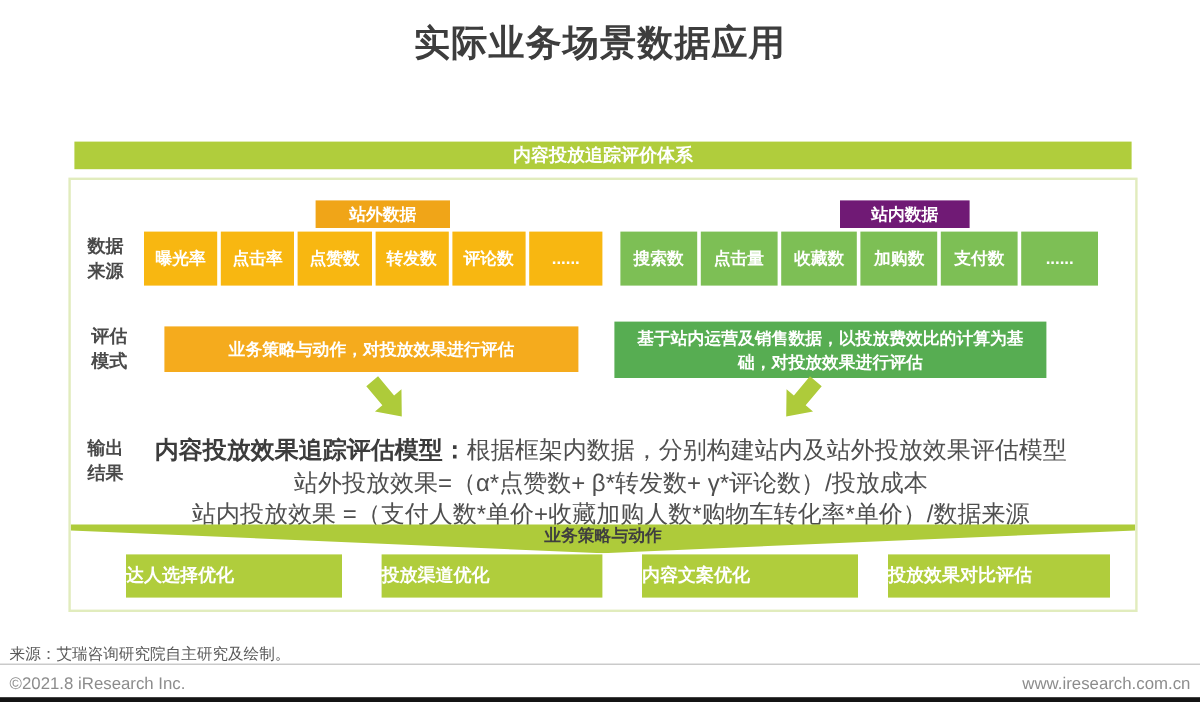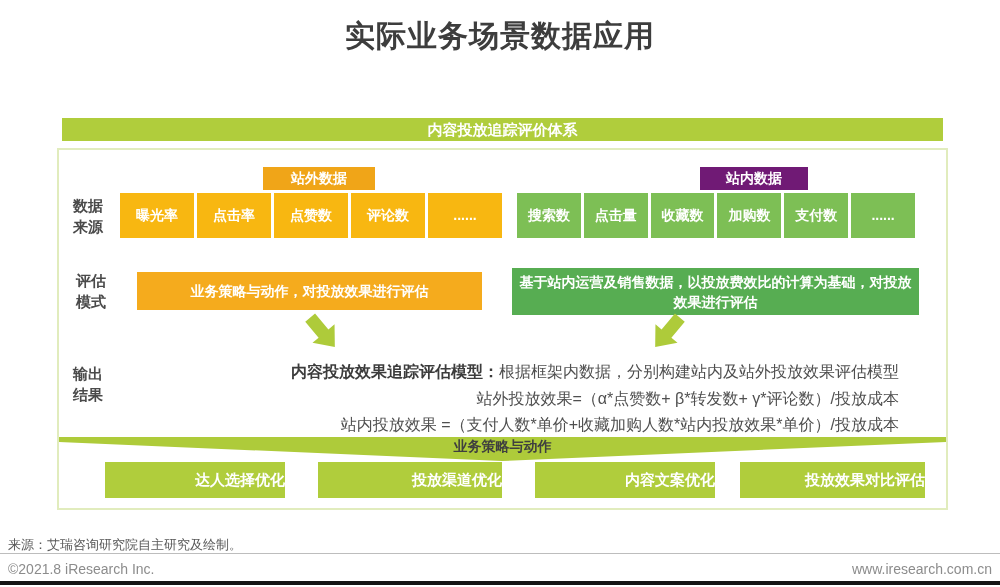--- a/index.html
+++ b/index.html
@@ -42,41 +42,41 @@
     flex:1;height:45px;line-height:45px;text-align:center;color:#ffffff;
     font-size:14px;font-weight:bold;white-space:nowrap;
   }
   .metrics-offsite .metric-box{background:#f8b711;}
   .metrics-onsite .metric-box{background:#7dbf55;}
   .eval-box{
     position:absolute;color:#ffffff;font-size:14px;font-weight:bold;
     text-align:center;
   }
   .eval-offsite{left:78px;top:122px;width:345px;height:38px;line-height:38px;background:#f5ab1d;}
-  .eval-onsite{left:453px;top:118px;width:407px;height:47px;background:#57ad52;
+  .eval-onsite{left:453px;top:118px;width:360px;height:47px;background:#57ad52;
     display:flex;align-items:center;justify-content:center;line-height:20px;padding:0 6px;box-sizing:border-box;}
   .arrow{position:absolute;width:60px;height:48px;}
   .arrow-left{left:234px;top:163px;}
   .arrow-right{left:578px;top:163px;}
   .out-line{
-    position:absolute;left:60px;width:780px;text-align:right;
-    font-size:16px;color:#4f4f4f;white-space:nowrap;
+    position:absolute;left:60px;width:780px;text-align:center;
+    font-size:20px;color:#4f4f4f;white-space:nowrap;
   }
   .out-line b{color:#3c3c3c;}
   .out-1{top:212px;}
   .out-2{top:239px;}
   .out-3{top:265px;}
   .banner-svg{position:absolute;left:0;top:285px;width:887px;height:26px;display:block;}
   .banner-text{
     position:absolute;left:0;top:288px;width:887px;text-align:center;
     font-size:14px;font-weight:bold;color:#3f3f3f;
   }
   .action-btn{
     position:absolute;top:312px;height:36px;line-height:36px;background:#b0cd3c;
-    color:#ffffff;font-size:15px;font-weight:bold;text-align:right;
+    color:#ffffff;font-size:15px;font-weight:bold;text-align:left;
   }
   .btn-1{left:46px;width:180px;}
   .btn-2{left:259px;width:184px;}
   .btn-3{left:476px;width:180px;}
   .btn-4{left:681px;width:185px;}
   
   .source-note{position:absolute;left:8px;top:536px;font-size:13px;color:#595959;}
   .sep-line{position:absolute;left:0;top:553px;width:1000px;border-top:1px solid #bdbdbd;}
   .copyright{position:absolute;left:8px;top:561px;font-size:14px;color:#8c8c8c;}
   .website{position:absolute;right:8px;top:561px;font-size:14px;color:#8c8c8c;}
@@ -95,20 +95,21 @@
     <div class="row-label lbl-eval">评估模式</div>
     <div class="row-label lbl-output">输出结果</div>
 
     <div class="group-tag tag-offsite">站外数据</div>
     <div class="group-tag tag-onsite">站内数据</div>
 
     <div class="metric-row metrics-offsite">
       <div class="metric-box">曝光率</div>
       <div class="metric-box">点击率</div>
       <div class="metric-box">点赞数</div>
+      <div class="metric-box">转发数</div>
       <div class="metric-box">评论数</div>
       <div class="metric-box">......</div>
     </div>
 
     <div class="metric-row metrics-onsite">
       <div class="metric-box">搜索数</div>
       <div class="metric-box">点击量</div>
       <div class="metric-box">收藏数</div>
       <div class="metric-box">加购数</div>
       <div class="metric-box">支付数</div>
@@ -126,21 +127,21 @@
     <svg class="arrow arrow-right" viewBox="0 0 60 60">
       <g transform="rotate(40 30 25)">
         <polygon points="22,0 38,0 38,26 48,26 30,48 12,26 22,26" fill="#aecb3a"></polygon>
       </g>
     </svg>
 
     <div class="out-line out-1">
       <b>内容投放效果追踪评估模型：</b><span>根据框架内数据，分别构建站内及站外投放效果评估模型</span>
     </div>
     <div class="out-line out-2">站外投放效果=（α*点赞数+ β*转发数+ γ*评论数）/投放成本</div>
-    <div class="out-line out-3">站内投放效果 =（支付人数*单价+收藏加购人数*站内投放效果*单价）/投放成本</div>
+    <div class="out-line out-3">站内投放效果 =（支付人数*单价+收藏加购人数*购物车转化率*单价）/数据来源</div>
 
     <svg class="banner-svg" viewBox="0 0 887 26" preserveAspectRatio="none">
       <polygon points="0,2 887,2 887,7 443,26 0,7" fill="#aecb3a"></polygon>
     </svg>
     <div class="banner-text">业务策略与动作</div>
 
     <div class="action-btn btn-1">达人选择优化</div>
     <div class="action-btn btn-2">投放渠道优化</div>
     <div class="action-btn btn-3">内容文案优化</div>
     <div class="action-btn btn-4">投放效果对比评估</div>

